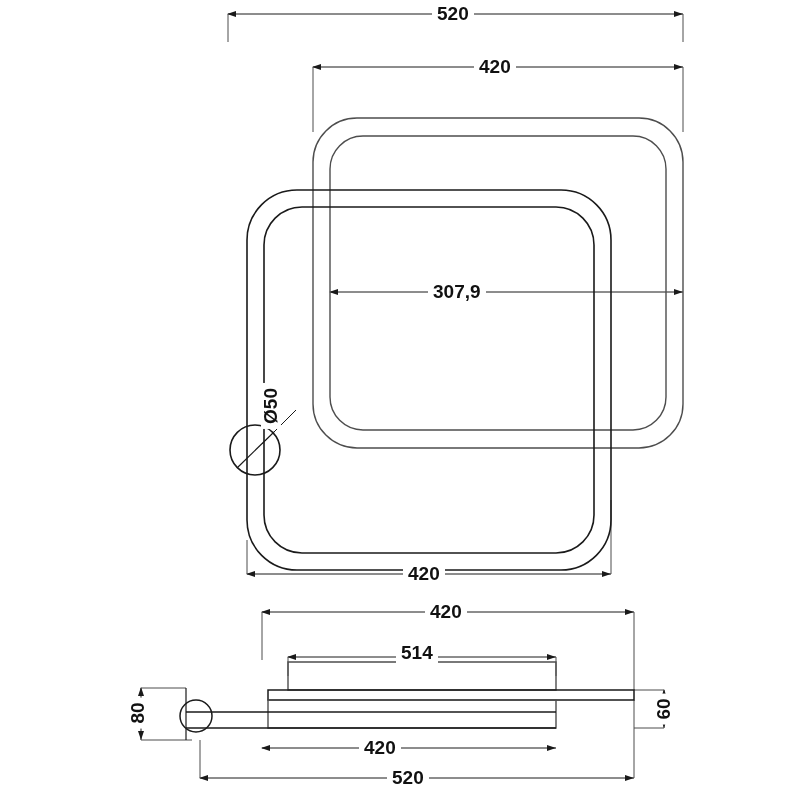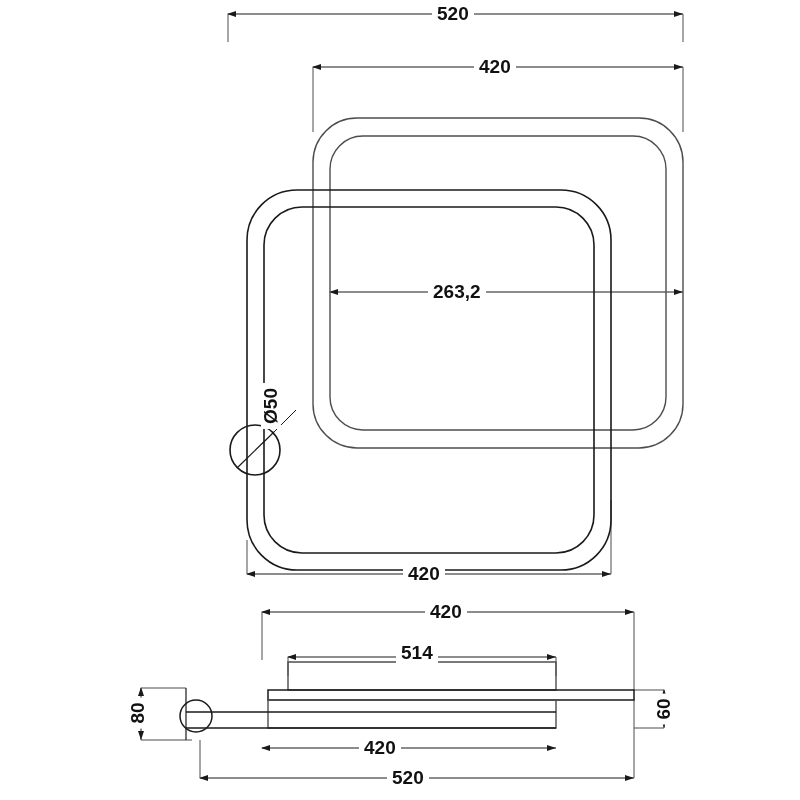--- a/index.html
+++ b/index.html
@@ -119,21 +119,21 @@
 
       <circle cx="196" cy="716" r="16" stroke="#1a1a1a" stroke-width="1.5"></circle>
       <line x1="186" y1="688" x2="186" y2="740" stroke="#1a1a1a" stroke-width="1.2"></line>
     </g>
   </svg>
 
   <div class="dimlabel" style="left:432px; top:4px;">520</div>
 
   <div class="dimlabel" style="left:474px; top:57px;">420</div>
 
-  <div class="dimlabel" style="left:428px; top:282px;">263,2</div>
+  <div class="dimlabel" style="left:428px; top:282px;">307,9</div>
 
   <div class="dimlabel rot90" style="left:248px; top:396px;">Ø50</div>
 
   <div class="dimlabel" style="left:403px; top:564px;">420</div>
 
   <div class="dimlabel" style="left:425px; top:602px;">420</div>
 
   <div class="dimlabel" style="left:396px; top:643px;">514</div>
 
   <div class="dimlabel" style="left:359px; top:738px;">420</div>

